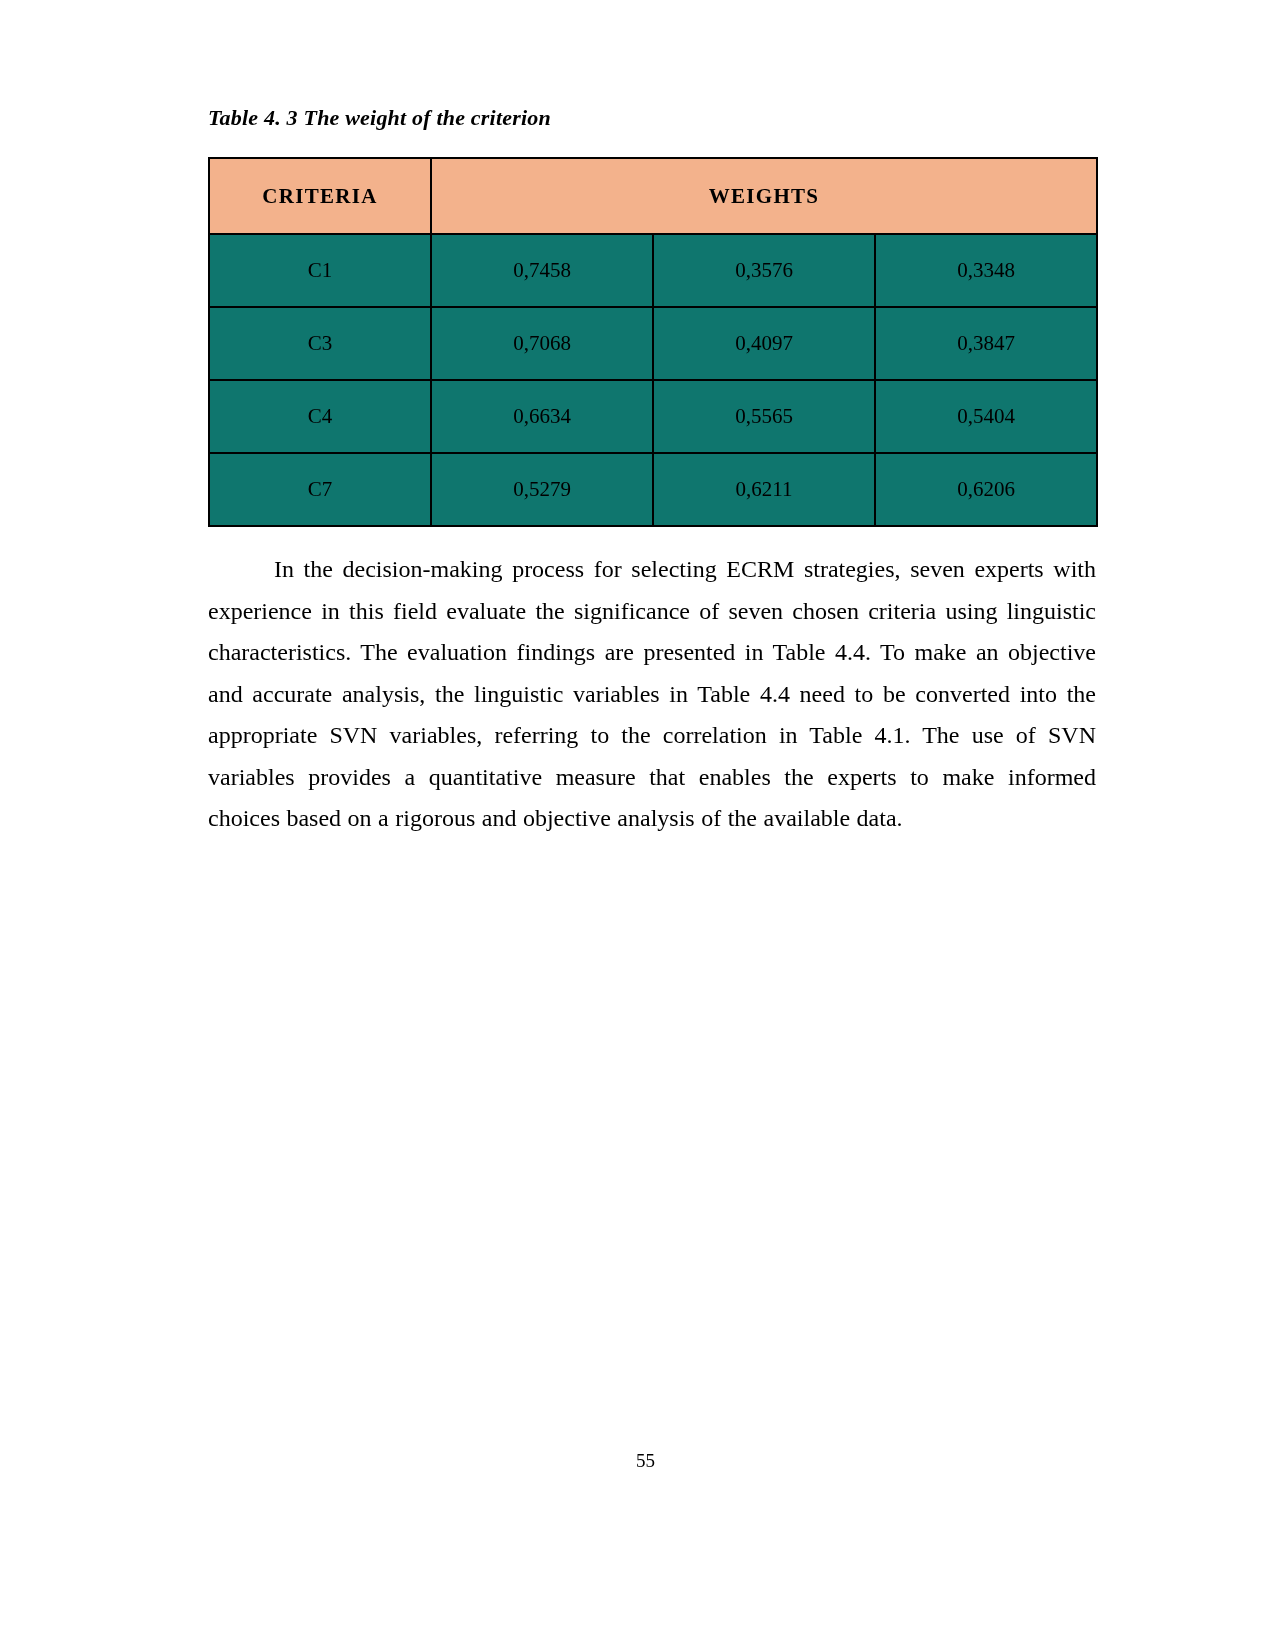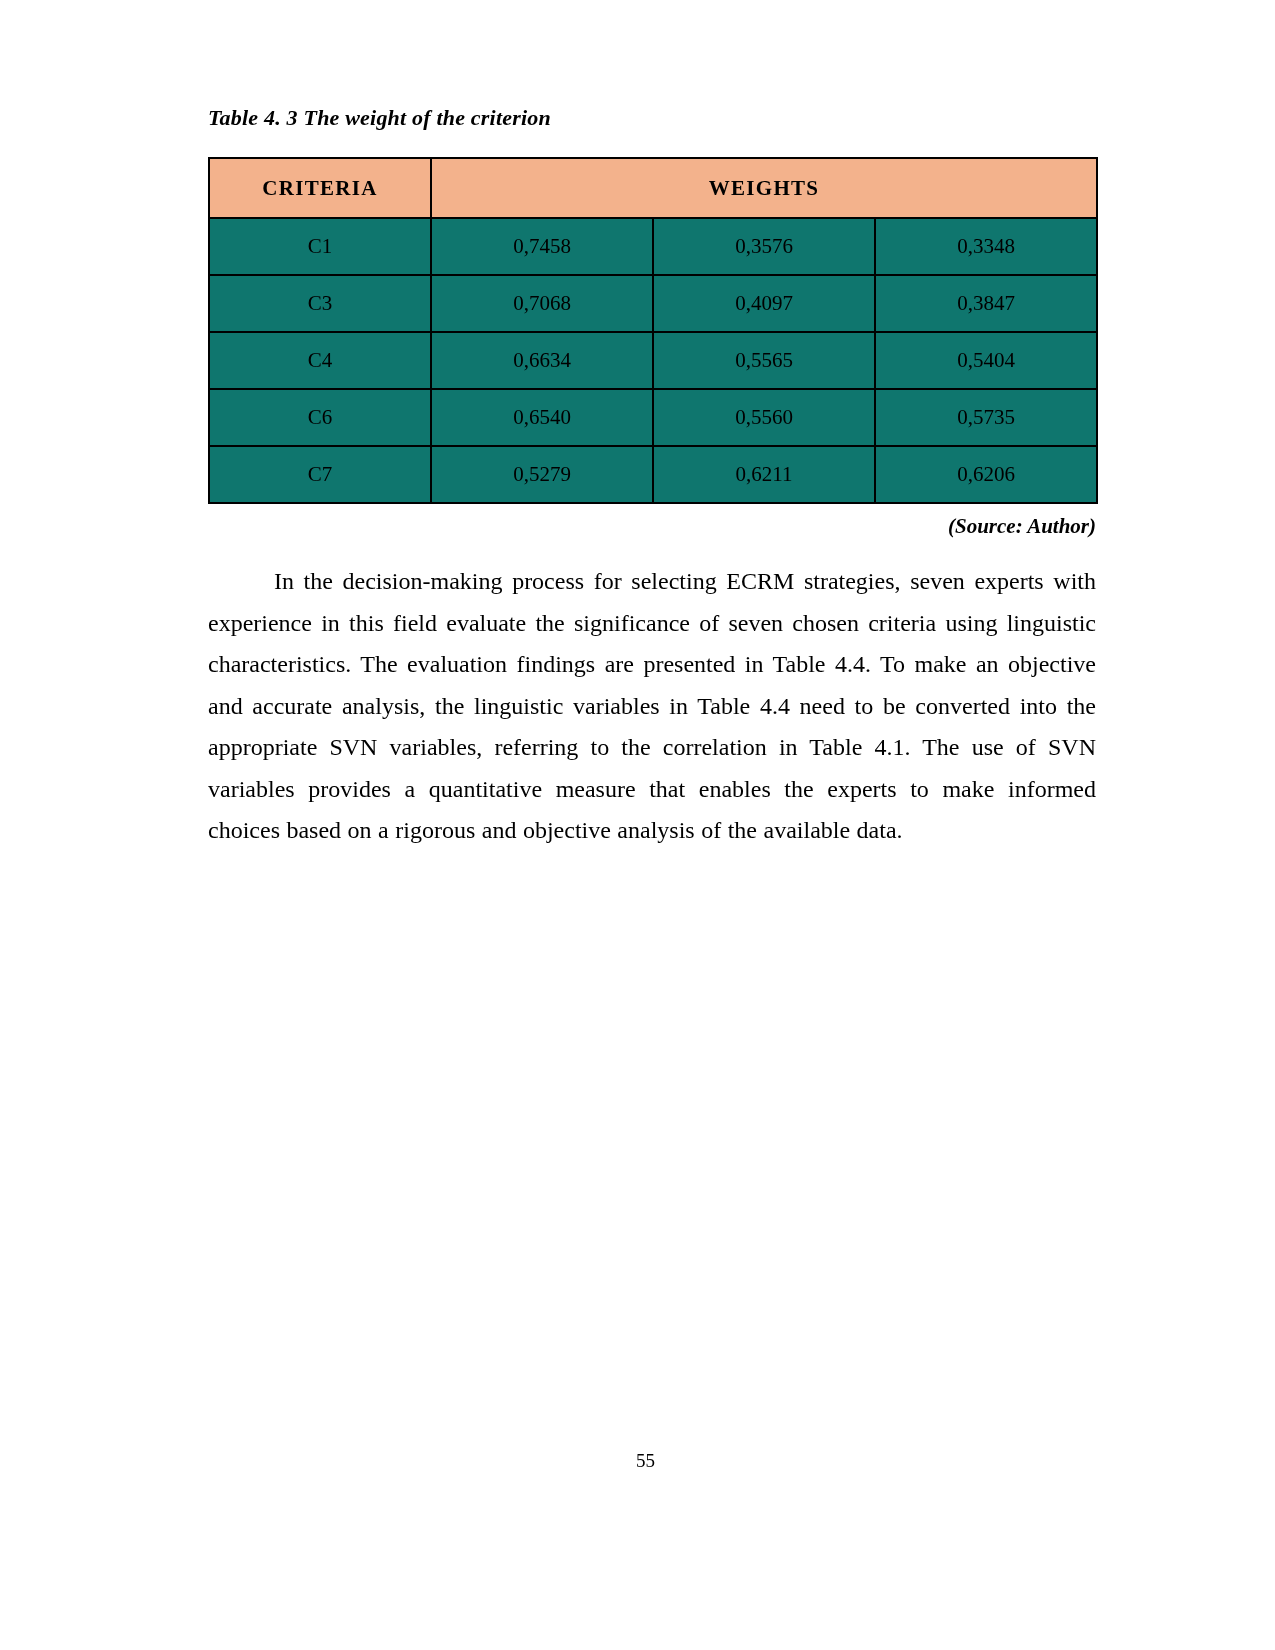--- a/index.html
+++ b/index.html
@@ -42,21 +42,21 @@
     width: 888px;
     margin-top: 26px;
     table-layout: fixed;
   }
   table.weights-table th,
   table.weights-table td {
     border: 2px solid #000000;
     text-align: center;
     vertical-align: middle;
     font-size: 21px;
-    padding: 0;
+    padding: 8px;
   }
   table.weights-table thead th {
     background: #F3B28C;
     font-weight: 700;
     font-size: 21px;
     height: 58px;
     letter-spacing: 1.3px;
   }
   table.weights-table tbody td {
     height: 55px;
@@ -130,34 +130,27 @@
           <td>0,4097</td>
           <td>0,3847</td>
         </tr>
         <tr>
           <td>C4</td>
           <td>0,6634</td>
           <td>0,5565</td>
           <td>0,5404</td>
         </tr>
         <tr>
-          <td>C6</td>
-          <td>0,6540</td>
-          <td>0,5560</td>
-          <td>0,5735</td>
-        </tr>
-        <tr>
           <td>C7</td>
           <td>0,5279</td>
           <td>0,6211</td>
           <td>0,6206</td>
         </tr>
       </tbody>
     </table>
 
-    <div class="source-line">(Source: Author)</div>
 
     <p class="body-paragraph">In the decision-making process for selecting ECRM strategies, seven experts with experience in this field evaluate the significance of seven chosen criteria using linguistic characteristics. The evaluation findings are presented in Table 4.4. To make an objective and accurate analysis, the linguistic variables in Table 4.4 need to be converted into the appropriate SVN variables, referring to the correlation in Table 4.1. The use of SVN variables provides a quantitative measure that enables the experts to make informed choices based on a rigorous and objective analysis of the available data.</p>
 
   </div>
 
   <div class="page-number">55</div>
 </div>
 
 </body></html>

